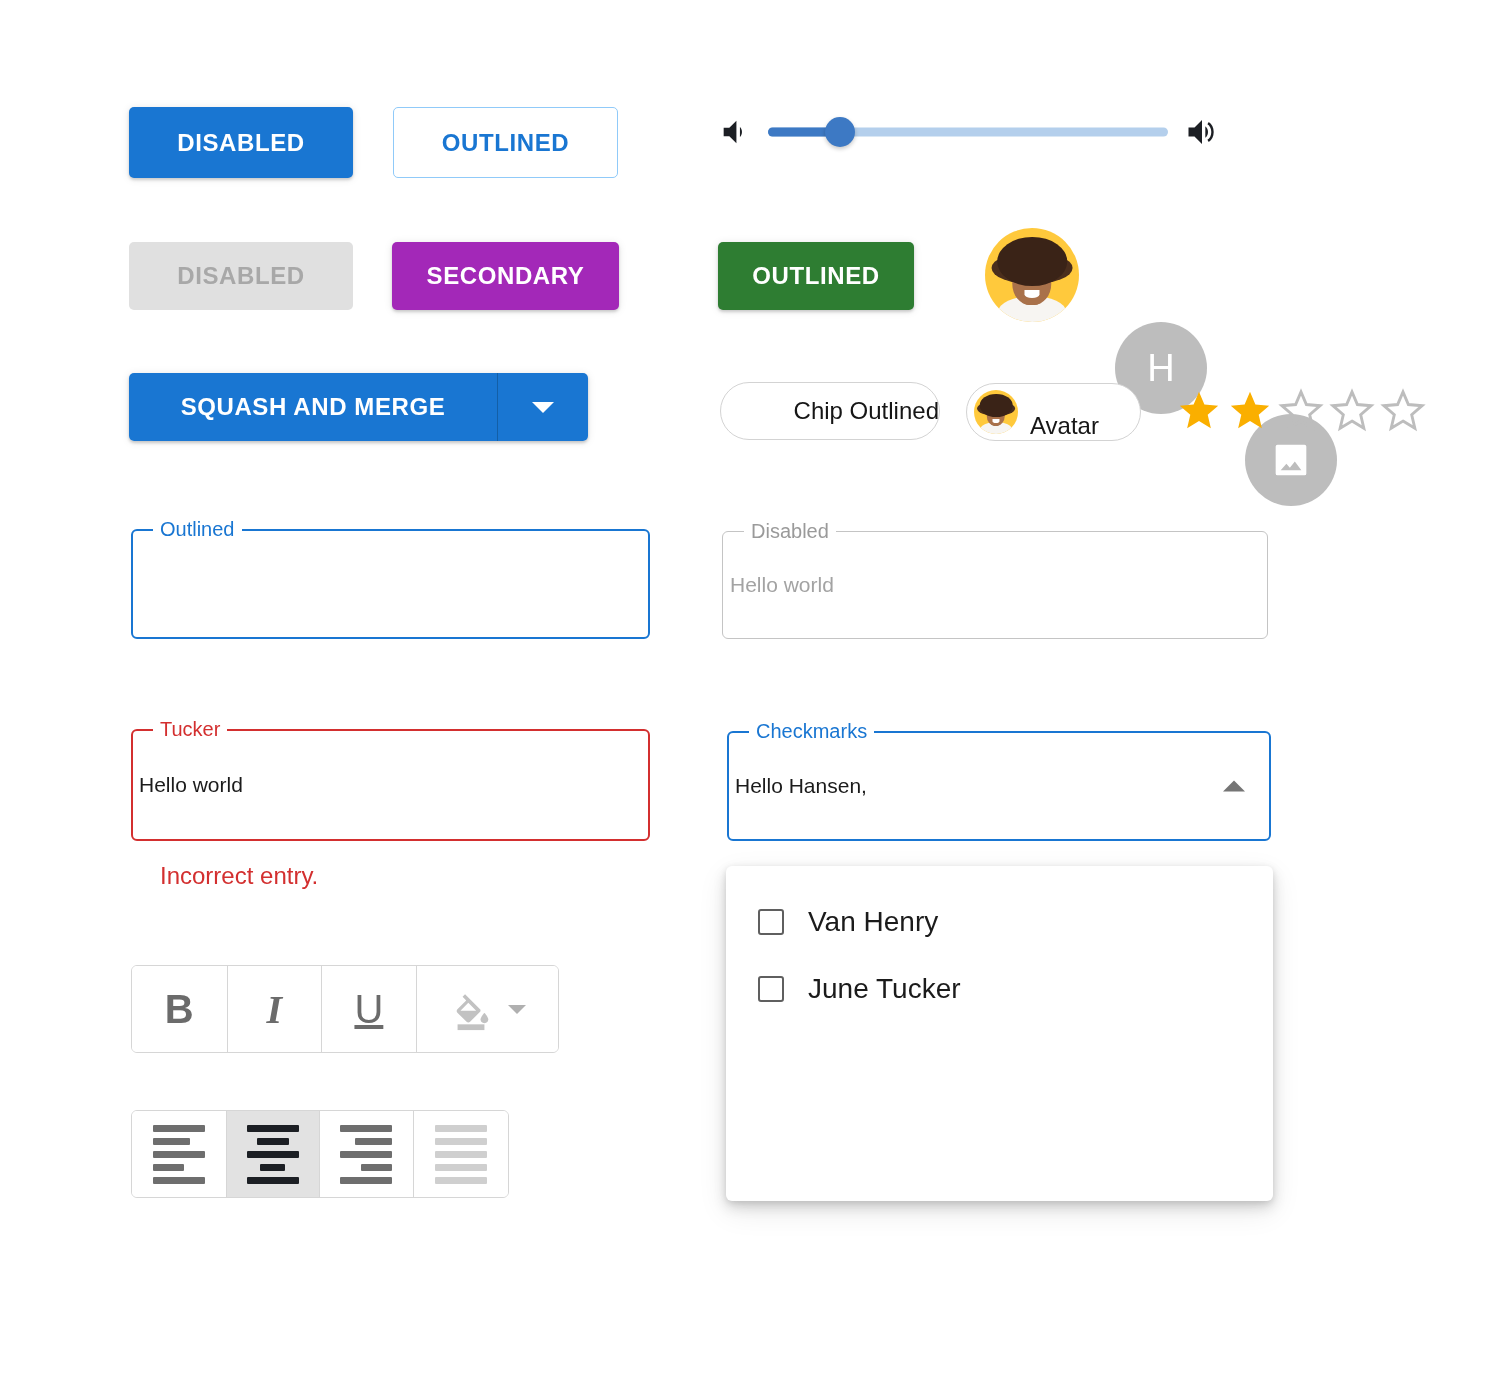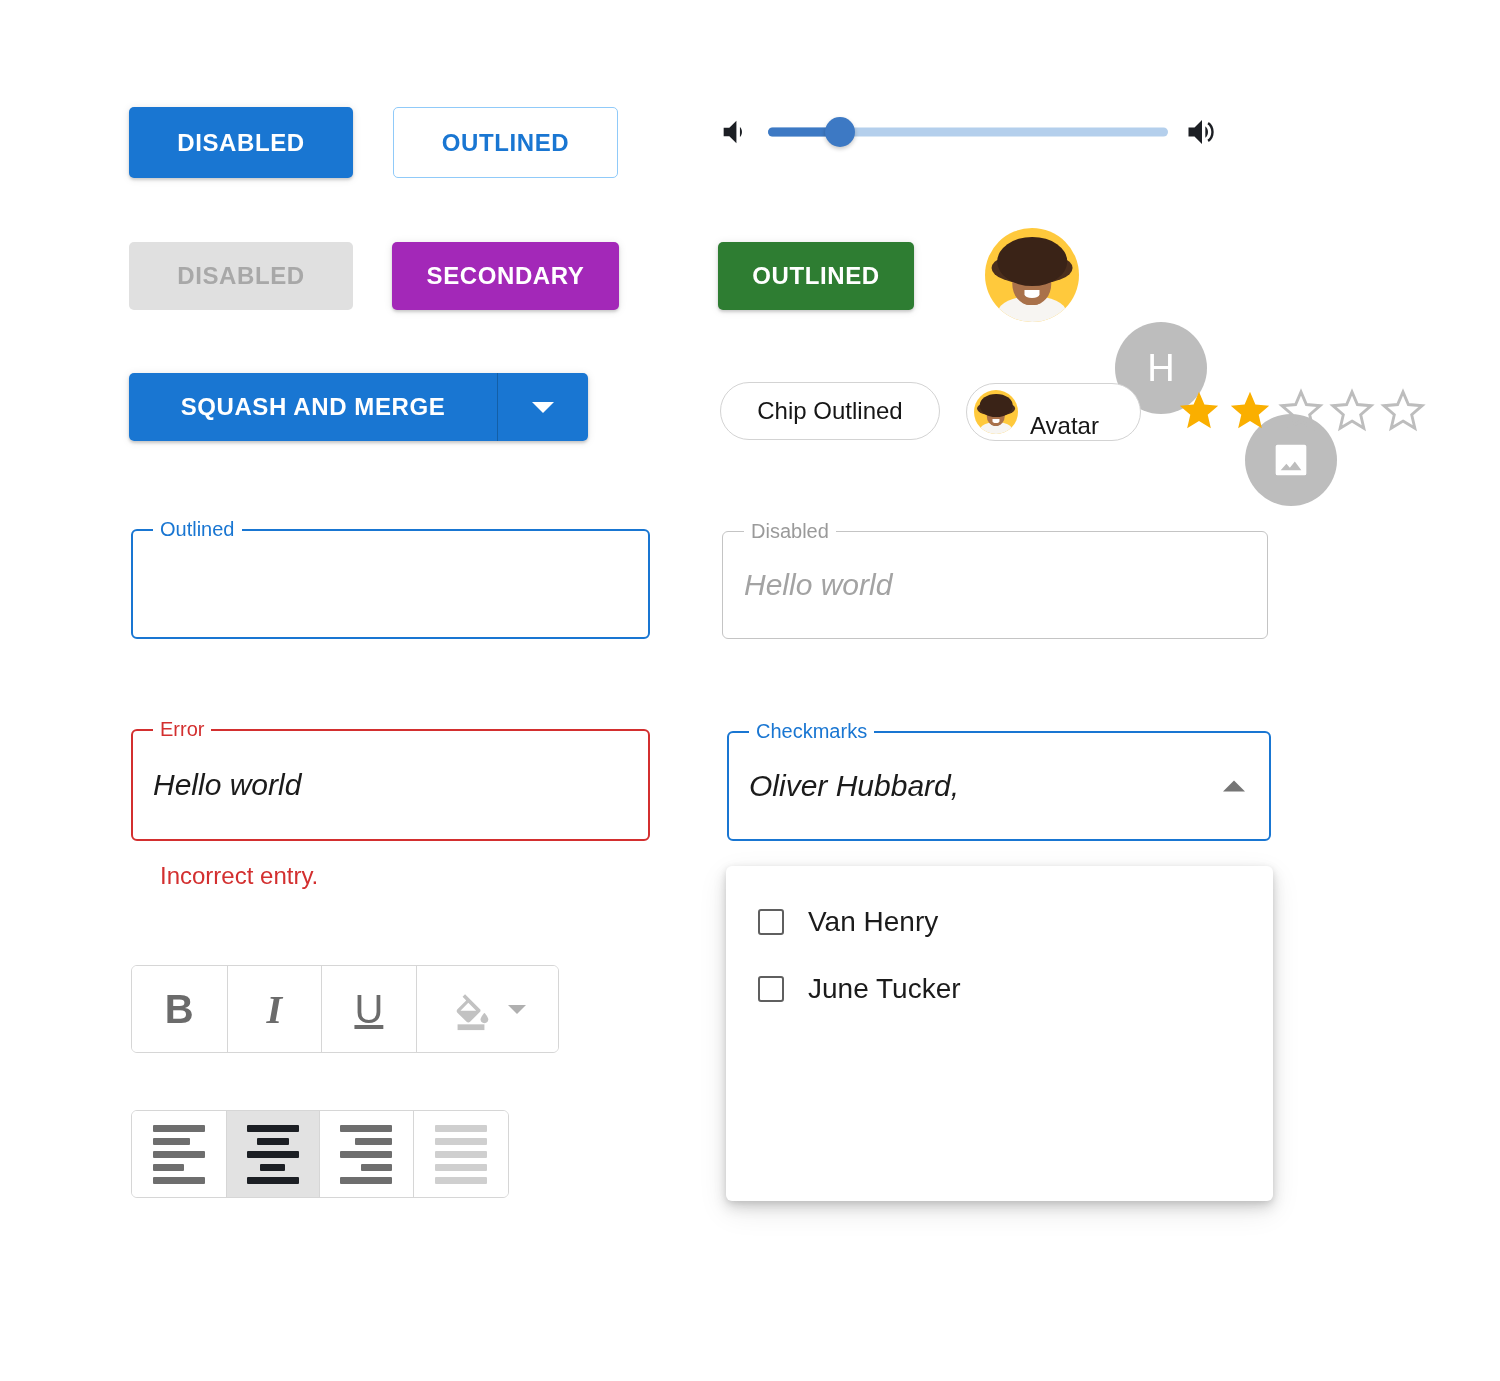--- a/index.html
+++ b/index.html
@@ -195,25 +195,24 @@
     padding: 0 7px;
     font-size: 20px;
     color: #1976d2;
     line-height: 24px;
     white-space: nowrap;
   }
   .tf-notch.thin { color: #9a9a9a; }
   .tf-notch.err  { color: #d32f2f; }
   .tf-value {
     position: absolute;
-    left: 22px; top: 50%;
+    left: 8px; top: 50%;
     transform: translateY(-50%);
-    font-size: 30px; color: #1b1b1b;
+    font-size: 21px; color: #1b1b1b;
     white-space: nowrap;
-    font-style: italic;
   }
   .tf-value.muted { color: #a3a3a3; }
   .tf-helper {
     position: absolute;
     font-size: 24px; color: #d32f2f;
   }
 
   
   .caret-up-grey {
     position: absolute; right: 26px; top: 50%;
@@ -355,21 +354,21 @@
     </span>
   </div>
 
   <div class="abs split-group" style="left:129px;top:373px;width:459px;height:68px;">
     <button class="split-main" style="width:368px;height:100%;">SQUASH AND MERGE</button>
     <button class="split-arrow" style="width:91px;height:100%;">
       <span class="caret-down"></span>
     </button>
   </div>
 
-  <div class="abs chip" style="left:720px;top:382px;width:218px;height:56px;justify-content:center;">
+  <div class="abs chip" style="left:720px;top:382px;width:218px;height:56px;justify-content:flex-end;">
     <span class="chip-label">Chip Outlined</span>
   </div>
 
   <div class="abs chip" style="left:966px;top:383px;width:166px;height:56px;padding-left:7px;">
     <span class="avatar photo-av" style="width:44px;height:44px;flex:0 0 auto;">
       <span class="shirt"></span>
         <span class="neck"></span>
         <span class="face"></span>
       <span class="hair2"></span>
         <span class="hair"></span>
@@ -403,29 +402,29 @@
   </div>
 
   <div class="tf" style="left:722px;top:531px;width:546px;height:108px;">
     <div class="tf-box thin"></div>
     <span class="tf-notch thin">Disabled</span>
     <span class="tf-value muted">Hello world</span>
   </div>
 
   <div class="tf" style="left:131px;top:729px;width:519px;height:112px;">
     <div class="tf-box err"></div>
-    <span class="tf-notch err">Error</span>
+    <span class="tf-notch err">Tucker</span>
     <span class="tf-value">Hello world</span>
   </div>
   <span class="tf-helper" style="left:160px;top:862px;">Incorrect entry.</span>
 
   <div class="tf" style="left:727px;top:731px;width:544px;height:110px;">
     <div class="tf-box"></div>
     <span class="tf-notch">Checkmarks</span>
-    <span class="tf-value">Oliver Hubbard,</span>
+    <span class="tf-value">Hello Hansen,</span>
     <span class="caret-up-grey"></span>
   </div>
 
   <div class="menu" id="menu" style="left:726px;top:866px;width:547px;height:335px;">
       <div style="padding-top: 22px;">
         <div class="menu-item">
           <span class="cbox"></span>
           <span class="mi-label">Van Henry</span>
         </div>
         <div class="menu-item">

